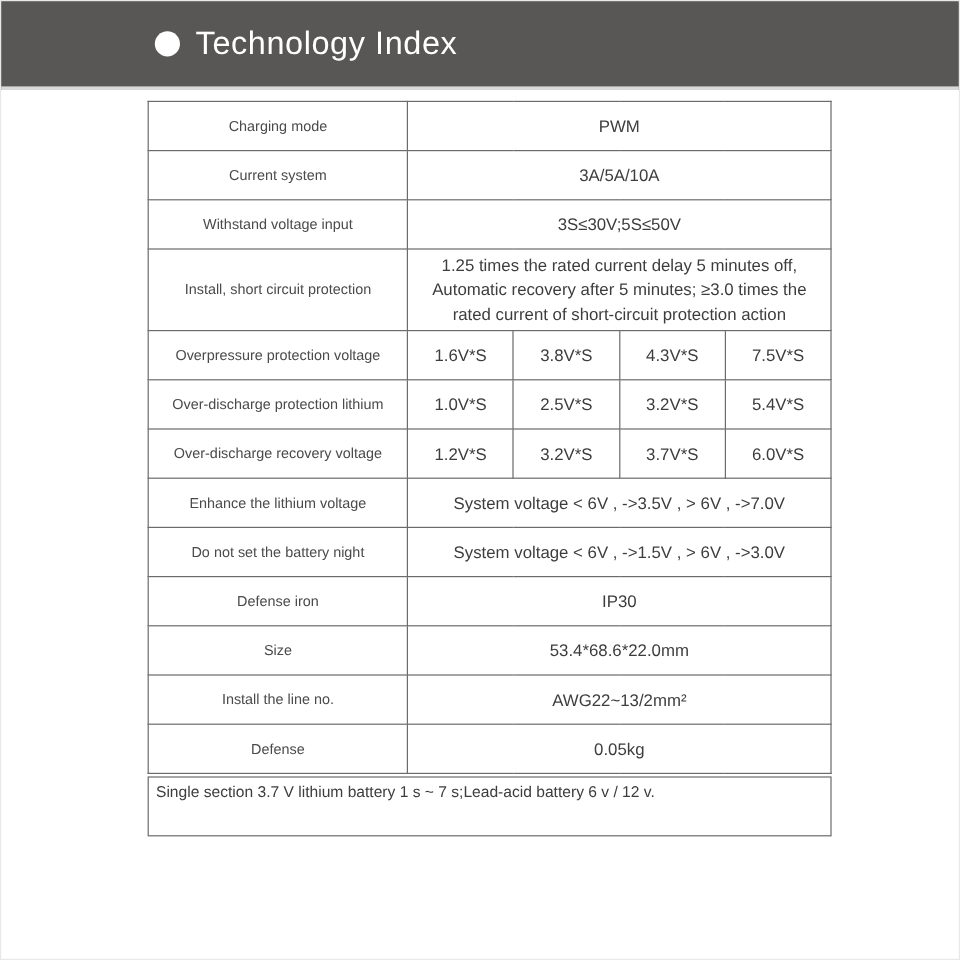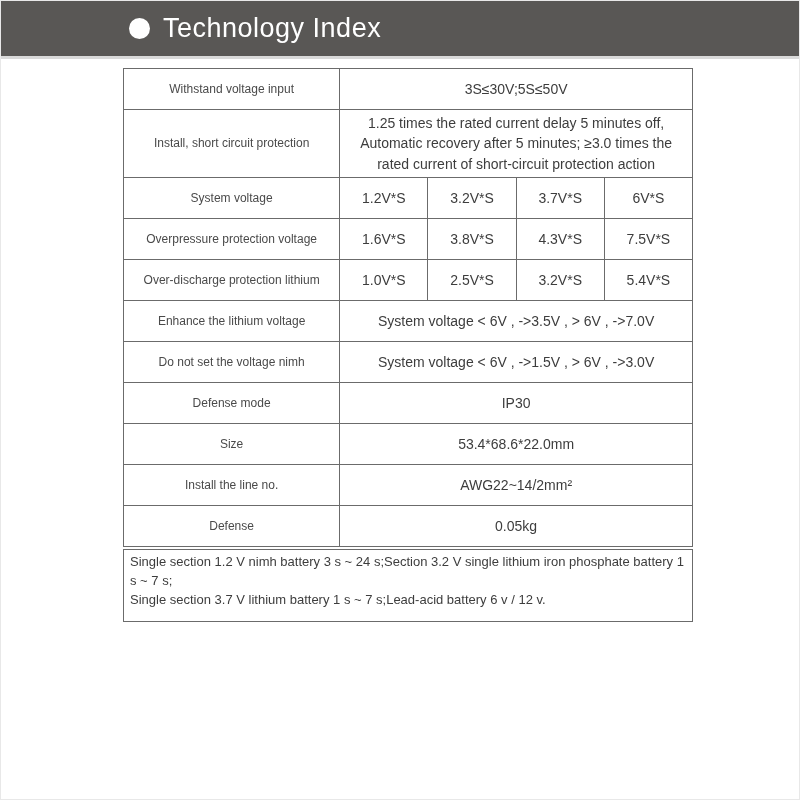--- a/index.html
+++ b/index.html
@@ -13,21 +13,21 @@
   }
   .page {
     width: 800px;
     height: 800px;
     background: #ffffff;
     border: 1px solid #e8e8e8;
   }
   
   .header-bar {
     width: 100%;
-    height: 58px;
+    height: 74px;
     background: #595755;
     display: flex;
     align-items: center;
     padding-left: 128px;
     border-bottom: 3px solid #d9d9d9;
   }
   .bullet {
     width: 21px;
     height: 21px;
     border-radius: 50%;
@@ -92,73 +92,80 @@
   <table class="spec-table">
     <colgroup>
       <col style="width: 38%">
       <col style="width: 15.5%">
       <col style="width: 15.5%">
       <col style="width: 15.5%">
       <col style="width: 15.5%">
     </colgroup>
     <tbody>
         <tr>
+          <td class="label-cell">Charging mode</td>
+          <td class="value-cell" colspan="4">PWM</td>
+        </tr>
+        <tr>
+          <td class="label-cell">Current system</td>
+          <td class="value-cell" colspan="4">3A/5A/10A</td>
+        </tr>
+        <tr>
           <td class="label-cell">Withstand voltage input</td>
           <td class="value-cell" colspan="4">3S≤30V;5S≤50V</td>
         </tr>
         <tr>
           <td class="label-cell">Install, short circuit protection</td>
           <td class="value-cell" colspan="4">1.25 times the rated current delay 5 minutes off, Automatic recovery after 5 minutes; ≥3.0 times the rated current of short-circuit protection action</td>
-        </tr>
-        <tr>
-          <td class="label-cell">System voltage</td>
-          <td class="value-cell">1.2V*S</td>
-          <td class="value-cell">3.2V*S</td>
-          <td class="value-cell">3.7V*S</td>
-          <td class="value-cell">6V*S</td>
         </tr>
         <tr>
           <td class="label-cell">Overpressure protection voltage</td>
           <td class="value-cell">1.6V*S</td>
           <td class="value-cell">3.8V*S</td>
           <td class="value-cell">4.3V*S</td>
           <td class="value-cell">7.5V*S</td>
         </tr>
         <tr>
           <td class="label-cell">Over-discharge protection lithium</td>
           <td class="value-cell">1.0V*S</td>
           <td class="value-cell">2.5V*S</td>
           <td class="value-cell">3.2V*S</td>
           <td class="value-cell">5.4V*S</td>
         </tr>
         <tr>
+          <td class="label-cell">Over-discharge recovery voltage</td>
+          <td class="value-cell">1.2V*S</td>
+          <td class="value-cell">3.2V*S</td>
+          <td class="value-cell">3.7V*S</td>
+          <td class="value-cell">6.0V*S</td>
+        </tr>
+        <tr>
           <td class="label-cell">Enhance the lithium voltage</td>
           <td class="value-cell" colspan="4">System voltage &lt; 6V , -&gt;3.5V , &gt; 6V , -&gt;7.0V</td>
         </tr>
         <tr>
-          <td class="label-cell">Do not set the voltage nimh</td>
+          <td class="label-cell">Do not set the battery night</td>
           <td class="value-cell" colspan="4">System voltage &lt; 6V , -&gt;1.5V , &gt; 6V , -&gt;3.0V</td>
         </tr>
         <tr>
-          <td class="label-cell">Defense mode</td>
+          <td class="label-cell">Defense iron</td>
           <td class="value-cell" colspan="4">IP30</td>
         </tr>
         <tr>
           <td class="label-cell">Size</td>
           <td class="value-cell" colspan="4">53.4*68.6*22.0mm</td>
         </tr>
         <tr>
           <td class="label-cell">Install the line no.</td>
-          <td class="value-cell" colspan="4">AWG22~14/2mm²</td>
+          <td class="value-cell" colspan="4">AWG22~13/2mm²</td>
         </tr>
         <tr>
           <td class="label-cell">Defense</td>
           <td class="value-cell" colspan="4">0.05kg</td>
         </tr>
       </tbody>
   </table>
 
   <div class="footer-note">
-      <div>Single section 1.2 V nimh battery 3 s ~ 24 s;Section 3.2 V single lithium iron phosphate battery 1 s ~ 7 s;</div>
       <div>Single section 3.7 V lithium battery 1 s ~ 7 s;Lead-acid battery 6 v / 12 v.</div>
     </div>
 
 </div>
 
 </body></html>

